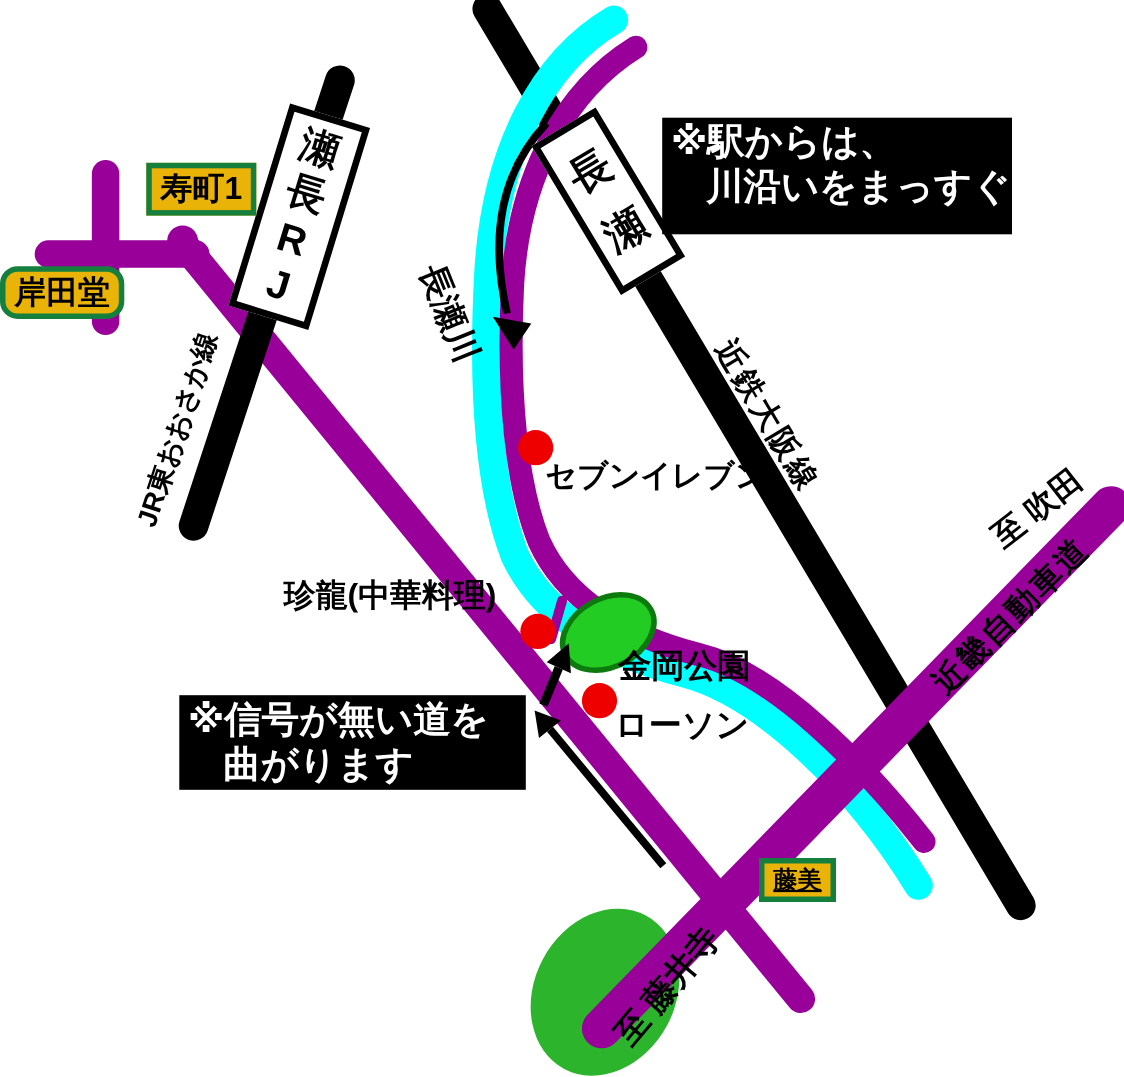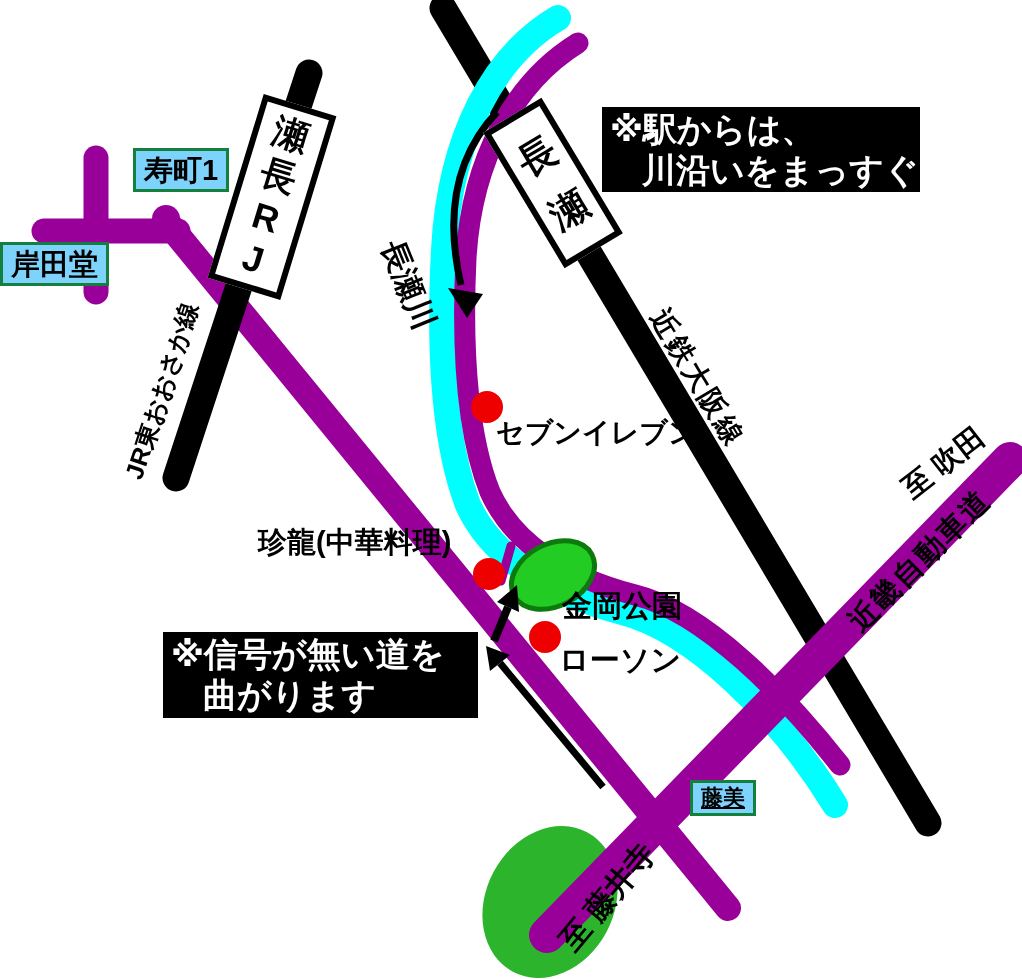--- a/index.html
+++ b/index.html
@@ -5,21 +5,21 @@
   html,body{margin:0;padding:0;}
   body{
     width:1022px;height:979px;position:relative;overflow:hidden;background:#fff;
     font-family:"Liberation Sans","DejaVu Sans",sans-serif;font-weight:bold;color:#000;
   }
   #stage{position:absolute;left:0;top:0;width:1022px;height:979px;}
   svg{position:absolute;left:0;top:0;}
   .lbl{position:absolute;white-space:nowrap;line-height:1.1;}
   .rot{text-align:center;transform-origin:50% 50%;}
   .redbox{
-    background:#7dd3fc;border:3px solid #15803d;padding:1px 8px;
+    background:#eab308;border:5px solid #15803d;padding:1px 8px;
     font-size:29px;line-height:1.25;
   }
   .note{
     background:#000;color:#fff;font-size:34px;line-height:41px;
     padding:2px 8px;box-sizing:border-box;
   }
   .note .l2{padding-left:32px;}
   .station{
     position:absolute;background:#fff;border:6px solid #000;
     display:flex;align-items:center;justify-content:space-evenly;
@@ -79,36 +79,36 @@
       <span>R</span>
       <span>長</span>
       <span>瀬</span>
     </div>
   <div id="st-nagase" class="station down" style="left:519px;top:104px;width:56px;height:146px;transform:rotate(-31deg);">
       <span>長</span>
       <span>瀬</span>
     </div>
 
   <div class="lbl redbox" style="left:133px;top:148px;">寿町1</div>
-  <div class="lbl redbox" style="left:0px;top:242px;">岸田堂</div>
+  <div class="lbl redbox" style="left:0px;top:242px;border-radius:16px;">岸田堂</div>
   <div class="lbl redbox" style="left:690px;top:780px;font-size:22px;text-decoration:underline;">藤美</div>
 
   <div class="lbl" style="left:496px;top:418px;font-size:28px;">セブンイレブン</div>
   <div class="lbl" style="left:258px;top:527px;font-size:29px;">珍龍(中華料理)</div>
   <div class="lbl" style="left:562px;top:589px;font-size:30px;font-family:Liberation Serif, serif;">金岡公園</div>
   <div class="lbl" style="left:559px;top:643px;font-size:30px;">ローソン</div>
 
   <div class="lbl rot" style="left:348px;top:268px;width:120px;font-size:31px;transform:rotate(68deg);">長瀬川</div>
   <div class="lbl rot" style="left:52px;top:377px;width:220px;font-size:25px;transform:rotate(-72deg);">JR東おおさか線</div>
   <div class="lbl rot" style="left:612px;top:363px;width:170px;font-size:28px;letter-spacing:3px;transform:rotate(59deg);">近鉄大阪線</div>
   <div class="lbl rot" style="left:820px;top:545px;width:200px;font-size:29px;letter-spacing:2px;transform:rotate(-45deg);">近畿自動車道</div>
   <div class="lbl rot" style="left:884px;top:447px;width:120px;font-size:29px;transform:rotate(-38deg);">至 吹田</div>
   <div class="lbl rot" style="left:522px;top:880px;width:170px;font-size:30px;transform:rotate(-50deg);">至 藤井寺</div>
 
-  <div class="lbl note" style="left:602px;top:107px;width:318px;height:85px;">
+  <div class="lbl note" style="left:602px;top:107px;width:318px;height:106px;">
     <div class="l1">※駅からは、</div>
     <div class="l2">川沿いをまっすぐ</div>
   </div>
   <div class="lbl note" style="left:163px;top:632px;width:315px;height:86px;">
     <div class="l1">※信号が無い道を</div>
     <div class="l2">曲がります</div>
   </div>
 
 </div>
 

